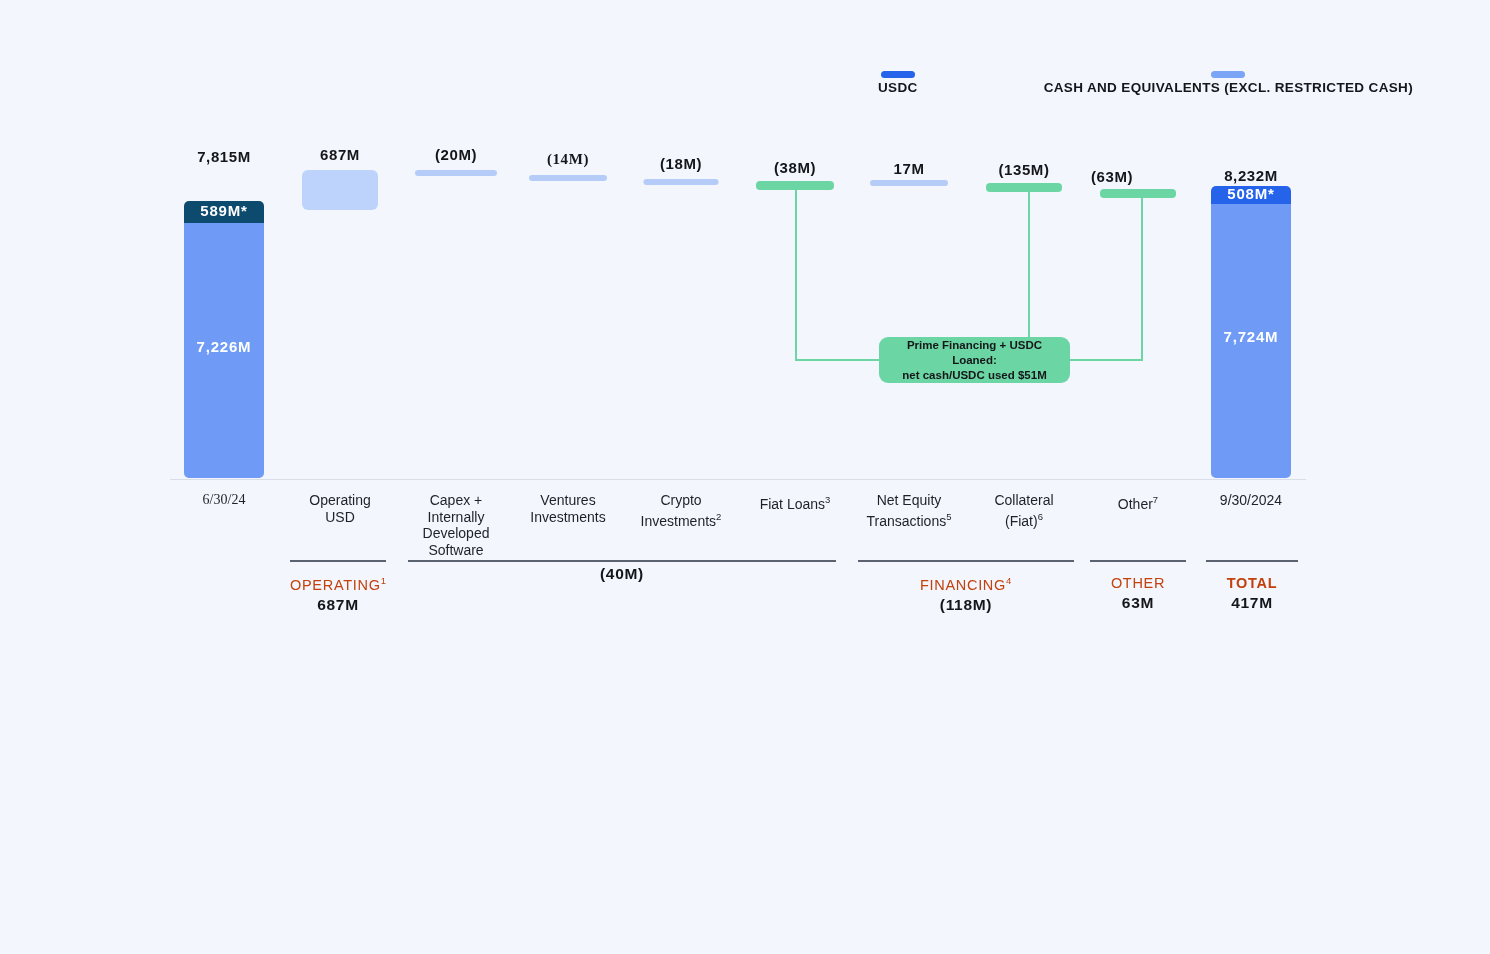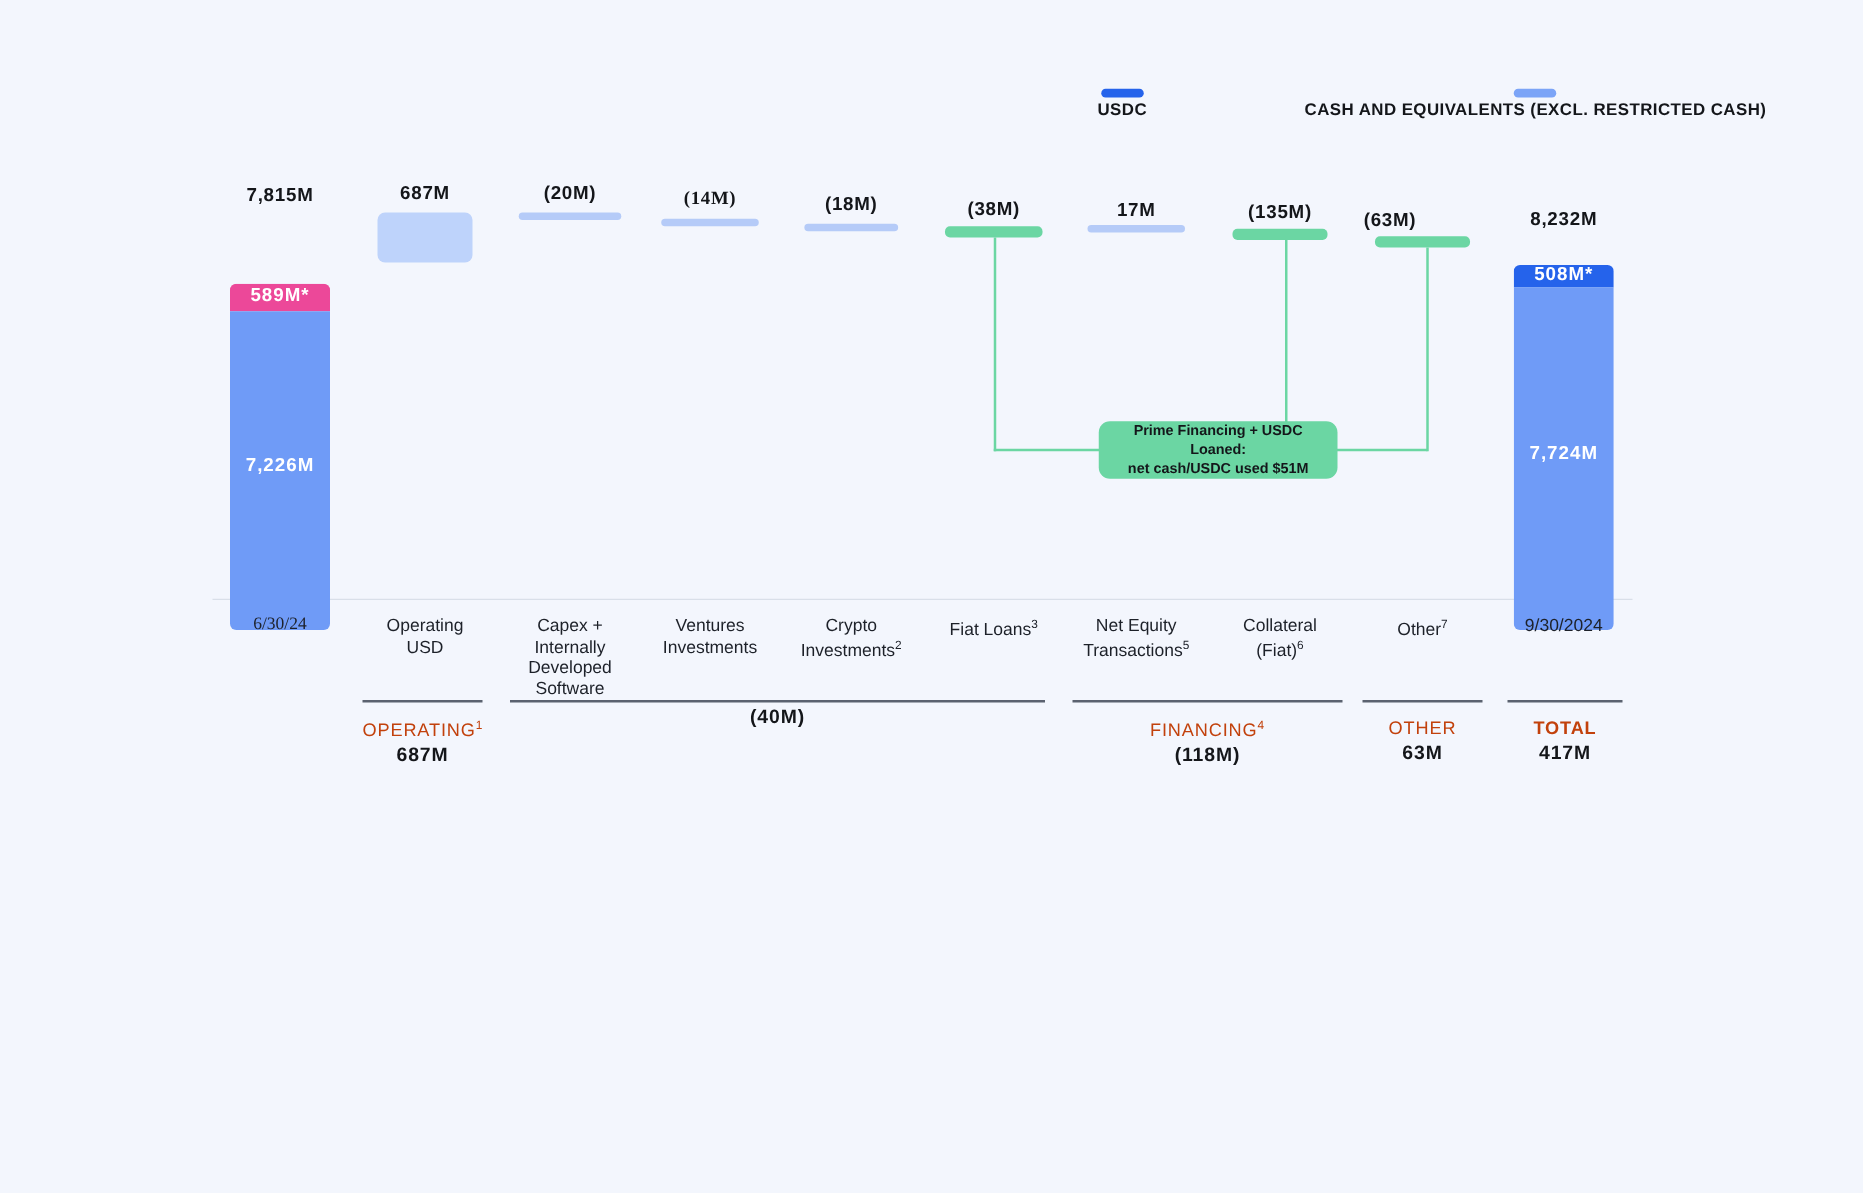--- a/index.html
+++ b/index.html
@@ -76,21 +76,20 @@
   .bar {
     position: absolute;
     transform: translateX(-50%);
   }
 
   .bar-stack {
     border-radius: 5px;
     overflow: hidden;
     display: flex;
     flex-direction: column;
-    margin-top: 26px;
   }
   .seg {
     position: relative;
     width: 100%;
   }
   .seg-text {
     position: absolute;
     left: 0;
     width: 100%;
     text-align: center;
@@ -187,21 +186,21 @@
       <span class="legend-swatch" style="background:#7ba4f7"></span>
       <span class="legend-label">CASH AND EQUIVALENTS (EXCL. RESTRICTED CASH)</span>
     </div>
   </div>
 
   <div class="axis-line"></div>
 
   <div id="plot">
       <div class="value-label" style="left: 224px; top: 148px;">7,815M</div>
       <div class="bar bar-stack" style="left: 224px; top: 201px; width: 80px; height: 277px;">
-        <div class="seg" style="height: 22px; background: #ec4899;">
+        <div class="seg" style="height: 22px; background: #0c4a6e;">
           <span class="seg-text" style="top: 0.5px;">589M*</span>
         </div>
         <div class="seg" style="height: 256px; background: rgb(111, 155, 247);">
           <span class="seg-text" style="top: 115.44px;">7,226M</span>
         </div>
       </div>
       <div class="cat-label" style="left: 224px; top: 492px; font-family: Liberation Serif, serif;">6/30/24</div>
       <div class="value-label" style="left: 340px; top: 146px;">687M</div>
       <div class="bar bar-block" style="left: 340px; top: 170px; width: 76px; height: 40px; background: rgb(190, 211, 251);"></div>
       <div class="cat-label" style="left: 340px; top: 492px;">Operating<br>USD</div>

